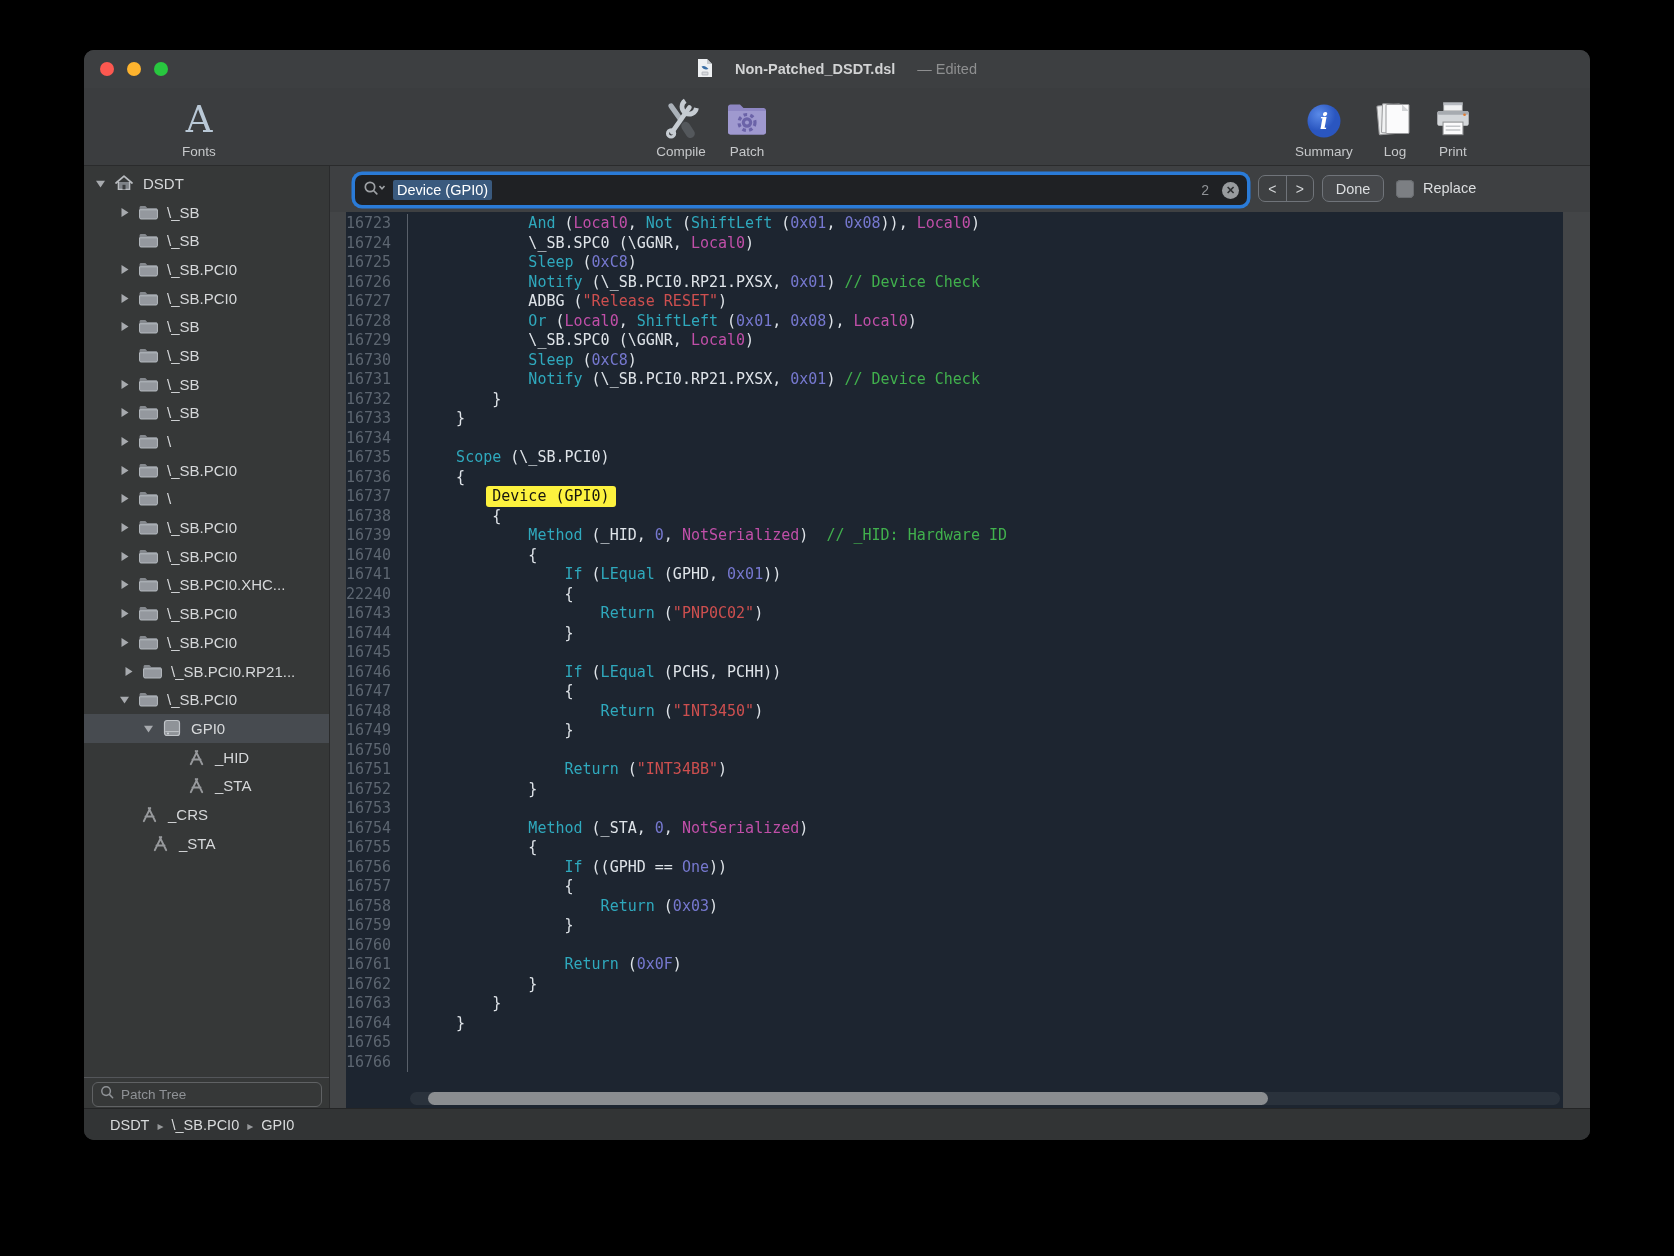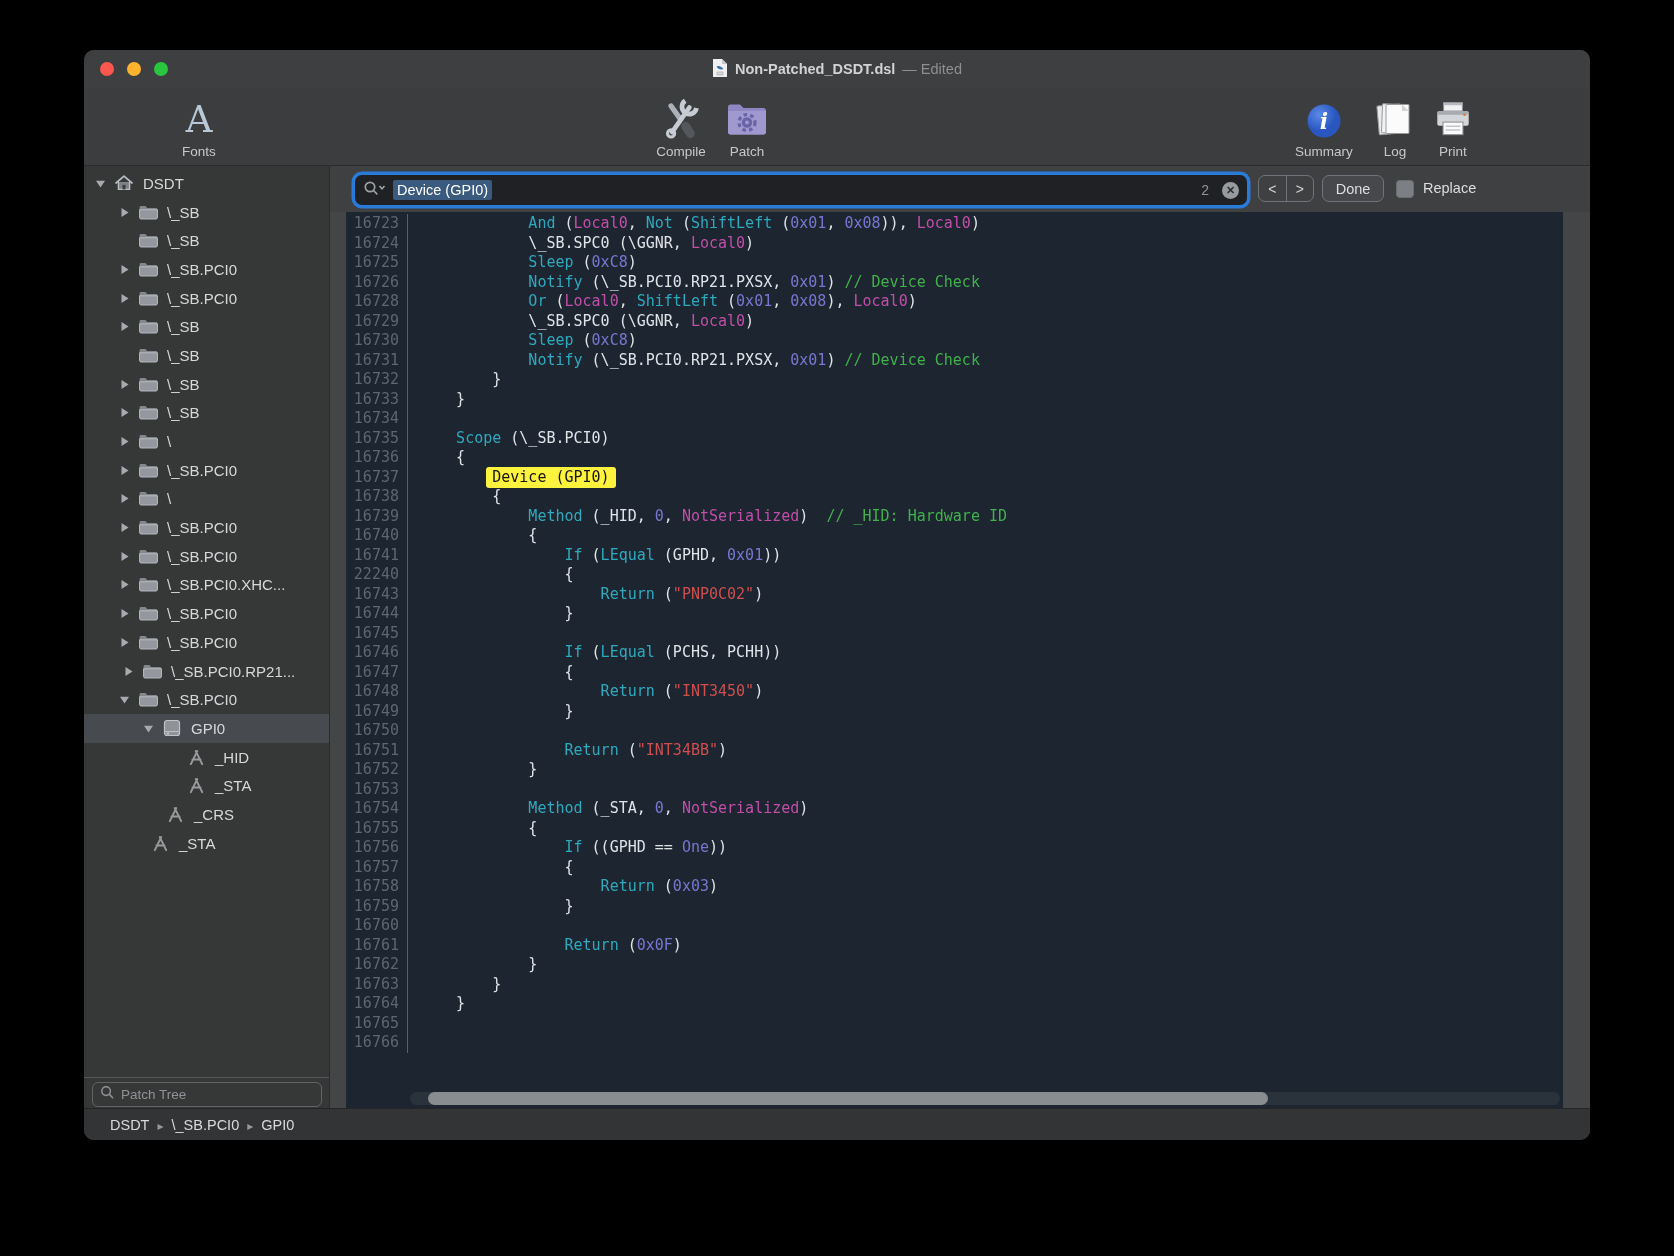--- a/index.html
+++ b/index.html
@@ -12,21 +12,21 @@
   body{width:1674px;height:1256px;background:#000;position:relative;overflow:hidden;
        font-family:"Liberation Sans",sans-serif;}
   .window{position:absolute;left:84px;top:50px;width:1506px;height:1090px;background:var(--chrome);
           border-radius:10px;overflow:hidden;}
   
   .titlebar{position:absolute;left:0;top:0;right:0;height:38px;background:#3d3f41;}
   .traffic{position:absolute;left:16px;top:12px;display:flex;gap:13px;}
   .tl{width:14px;height:14px;border-radius:50%;display:inline-block;}
   .tl.red{background:#fc5850;}.tl.yel{background:#fdb32e;}.tl.grn{background:#28c73f;}
   .title-wrap{position:absolute;left:0;right:0;top:0;height:38px;display:flex;align-items:center;
-              justify-content:center;gap:7px;font-size:14.5px;font-weight:bold;color:#d2d3d4;}
+              justify-content:center;gap:22px;font-size:14.5px;font-weight:bold;color:#d2d3d4;}
   .title-edited{color:#8e8f90;font-weight:normal;}
   
   .toolbar{position:absolute;left:0;top:38px;right:0;height:78px;background:var(--chrome);
            border-bottom:1px solid var(--chrome-line);}
   .tb-item{position:absolute;top:4px;display:flex;flex-direction:column;align-items:center;width:74px;}
   .tb-icon{height:48px;display:flex;align-items:flex-end;justify-content:center;}
   .tb-label{font-size:13.5px;color:#c6c8ca;margin-top:4px;}
   .fonts-a{font-family:"DejaVu Serif",serif;font-size:37px;line-height:40px;color:#b9c8d6;}
   
   .content{position:absolute;left:0;top:116px;right:0;height:942px;background:var(--panel-bg);}
@@ -60,21 +60,21 @@
   .done-btn{position:absolute;left:992px;top:9px;width:62px;height:27px;border:1.5px solid #70747a;
             border-radius:7px;background:#46484b;color:#dcdee0;font-size:14.5px;}
   .replace-cb{position:absolute;left:1066px;top:14px;width:18px;height:18px;border-radius:4.5px;
               background:#7c7f83;box-shadow:inset 0 0 0 1px #6a6d71;}
   .replace-label{position:absolute;left:1093px;top:14px;font-size:14.5px;color:#dcdee0;}
   
   .codeview{position:absolute;left:16px;top:46px;width:1217px;height:896px;background:var(--code-bg);
             overflow:hidden;padding-top:2px;}
   .code-line{display:flex;height:19.5px;font-family:"DejaVu Sans Mono",monospace;font-size:15px;
              line-height:19.5px;white-space:pre;}
-  .line-num{width:62px;flex:none;text-align:right;padding-right:8px;color:var(--num);
+  .line-num{width:62px;flex:none;text-align:left;padding-right:8px;color:var(--num);
             border-right:1px solid var(--gutter-line);}
   .line-text{flex:1;}
   .tok-kw{color:var(--kw);} .tok-mg{color:var(--mg);} .tok-nm{color:var(--nm);}
   .tok-pl{color:var(--pl);} .tok-cm{color:var(--cm);} .tok-st{color:var(--st);}
   .tok-hl{background:var(--hl);color:#15150f;border-radius:3px;padding:1px 6px 2px;margin-left:-6px;}
   .hscroll-track{position:absolute;left:64px;right:3px;bottom:3px;height:13px;border-radius:7px;
                  background:rgba(128,132,136,0.14);}
   .hscroll-thumb{position:absolute;left:18px;top:0;width:840px;height:13px;border-radius:7px;background:#8a8d90;}
   .vscroll-thumb{position:absolute;right:8px;top:350px;width:11px;height:48px;border-radius:6px;background:#85888b;}
   
@@ -472,21 +472,21 @@
           </div>
           <div class="tree-row" style="padding-left: 80px;">
             <span class="tri"></span>
             <span class="tree-icon">
               <svg width="19" height="17" viewBox="0 0 20 18">
                 <path d="M4 16 L10.8 2.2 M16 16 L9.2 2.2 M5.8 11 H14.2" stroke="#97999c" stroke-width="2.1" stroke-linecap="round" fill="none"></path>
               </svg>
             </span>
             <span class="tree-label">_STA</span>
           </div>
-          <div class="tree-row" style="padding-left: 59px;">
+          <div class="tree-row" style="padding-left: 33px;">
             <span class="tri"></span>
             <span class="tree-icon">
               <svg width="19" height="17" viewBox="0 0 20 18">
                 <path d="M4 16 L10.8 2.2 M16 16 L9.2 2.2 M5.8 11 H14.2" stroke="#97999c" stroke-width="2.1" stroke-linecap="round" fill="none"></path>
               </svg>
             </span>
             <span class="tree-label">_CRS</span>
           </div>
           <div class="tree-row" style="padding-left: 44px;">
             <span class="tri"></span>
@@ -532,20 +532,21 @@
         <span class="replace-cb"></span>
         <span class="replace-label">Replace</span>
       </div>
 
       <div class="codeview">
         <div id="code-lines">
             <div class="code-line"><span class="line-num">16723</span><span class="line-text" style="padding-left: calc(12ch + 12px);"><span class="tok-kw">And</span><span class="tok-pl"> (</span><span class="tok-mg">Local0</span><span class="tok-pl">, </span><span class="tok-kw">Not</span><span class="tok-pl"> (</span><span class="tok-kw">ShiftLeft</span><span class="tok-pl"> (</span><span class="tok-nm">0x01</span><span class="tok-pl">, </span><span class="tok-nm">0x08</span><span class="tok-pl">)), </span><span class="tok-mg">Local0</span><span class="tok-pl">)</span></span></div>
             <div class="code-line"><span class="line-num">16724</span><span class="line-text" style="padding-left: calc(12ch + 12px);"><span class="tok-pl">\_SB.SPC0 (\GGNR, </span><span class="tok-mg">Local0</span><span class="tok-pl">)</span></span></div>
             <div class="code-line"><span class="line-num">16725</span><span class="line-text" style="padding-left: calc(12ch + 12px);"><span class="tok-kw">Sleep</span><span class="tok-pl"> (</span><span class="tok-nm">0xC8</span><span class="tok-pl">)</span></span></div>
             <div class="code-line"><span class="line-num">16726</span><span class="line-text" style="padding-left: calc(12ch + 12px);"><span class="tok-kw">Notify</span><span class="tok-pl"> (\_SB.PCI0.RP21.PXSX, </span><span class="tok-nm">0x01</span><span class="tok-pl">) </span><span class="tok-cm">// Device Check</span></span></div>
+            <div class="code-line"><span class="line-num">16727</span><span class="line-text" style="padding-left: calc(12ch + 12px);"><span class="tok-pl">ADBG (</span><span class="tok-st">"Release RESET"</span><span class="tok-pl">)</span></span></div>
             <div class="code-line"><span class="line-num">16728</span><span class="line-text" style="padding-left: calc(12ch + 12px);"><span class="tok-kw">Or</span><span class="tok-pl"> (</span><span class="tok-mg">Local0</span><span class="tok-pl">, </span><span class="tok-kw">ShiftLeft</span><span class="tok-pl"> (</span><span class="tok-nm">0x01</span><span class="tok-pl">, </span><span class="tok-nm">0x08</span><span class="tok-pl">), </span><span class="tok-mg">Local0</span><span class="tok-pl">)</span></span></div>
             <div class="code-line"><span class="line-num">16729</span><span class="line-text" style="padding-left: calc(12ch + 12px);"><span class="tok-pl">\_SB.SPC0 (\GGNR, </span><span class="tok-mg">Local0</span><span class="tok-pl">)</span></span></div>
             <div class="code-line"><span class="line-num">16730</span><span class="line-text" style="padding-left: calc(12ch + 12px);"><span class="tok-kw">Sleep</span><span class="tok-pl"> (</span><span class="tok-nm">0xC8</span><span class="tok-pl">)</span></span></div>
             <div class="code-line"><span class="line-num">16731</span><span class="line-text" style="padding-left: calc(12ch + 12px);"><span class="tok-kw">Notify</span><span class="tok-pl"> (\_SB.PCI0.RP21.PXSX, </span><span class="tok-nm">0x01</span><span class="tok-pl">) </span><span class="tok-cm">// Device Check</span></span></div>
             <div class="code-line"><span class="line-num">16732</span><span class="line-text" style="padding-left: calc(8ch + 12px);"><span class="tok-pl">}</span></span></div>
             <div class="code-line"><span class="line-num">16733</span><span class="line-text" style="padding-left: calc(4ch + 12px);"><span class="tok-pl">}</span></span></div>
             <div class="code-line"><span class="line-num">16734</span><span class="line-text" style="padding-left: calc(0ch + 12px);"></span></div>
             <div class="code-line"><span class="line-num">16735</span><span class="line-text" style="padding-left: calc(4ch + 12px);"><span class="tok-kw">Scope</span><span class="tok-pl"> (\_SB.PCI0)</span></span></div>
             <div class="code-line"><span class="line-num">16736</span><span class="line-text" style="padding-left: calc(4ch + 12px);"><span class="tok-pl">{</span></span></div>
             <div class="code-line"><span class="line-num">16737</span><span class="line-text" style="padding-left: calc(8ch + 12px);"><span class="tok-hl">Device (GPI0)</span></span></div>

